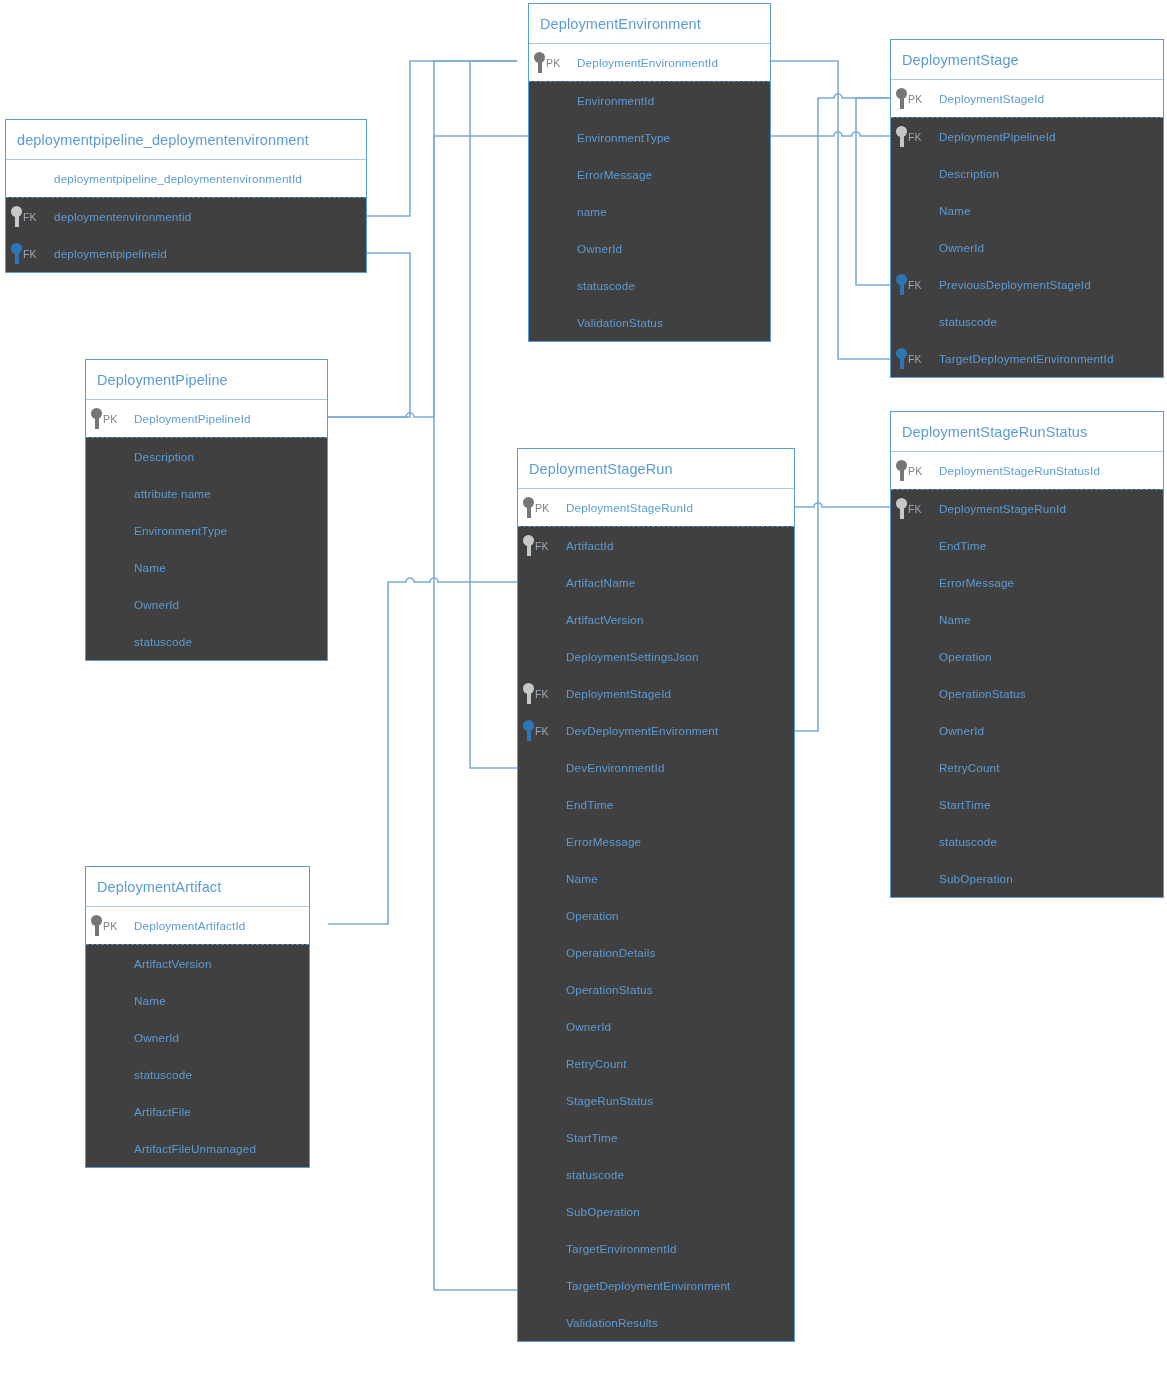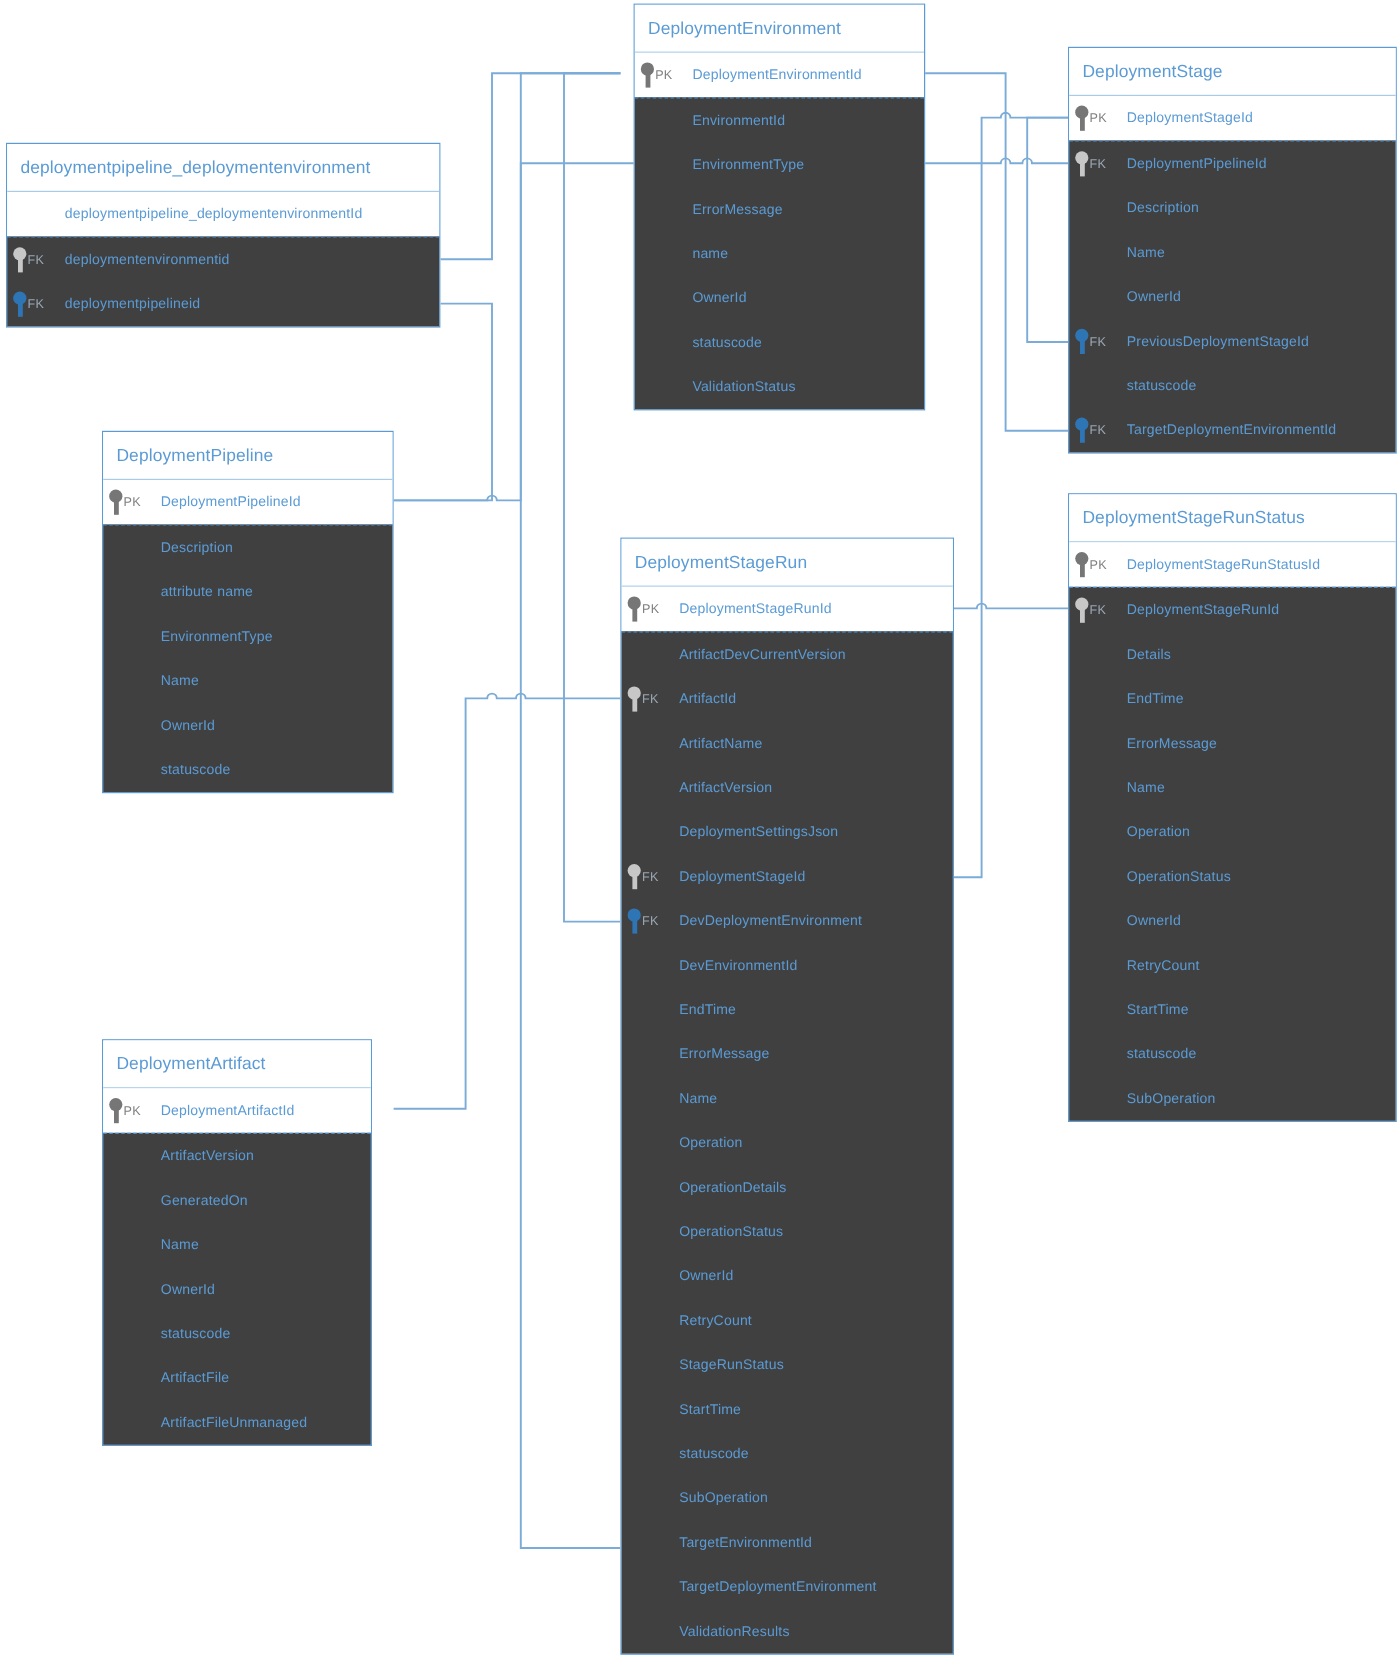--- a/index.html
+++ b/index.html
@@ -283,24 +283,20 @@
             <span class="keyglyph ">
               <i></i>
               <u></u>
             </span>
             <span class="keylabel">PK</span>
           </div>
           <span class="fieldname">DeploymentStageRunId</span>
         </div>
       </div>
       <div class="body-section">
-        <div class="row nokey">
-          <div class="keycell"></div>
-          <span class="fieldname">ArtifactDevCurrentVersion</span>
-        </div>
         <div class="row">
           <div class="keycell">
             <span class="keyglyph light">
               <i></i>
               <u></u>
             </span>
             <span class="keylabel">FK</span>
           </div>
           <span class="fieldname">ArtifactId</span>
         </div>
@@ -424,24 +420,20 @@
             <span class="keyglyph light">
               <i></i>
               <u></u>
             </span>
             <span class="keylabel">FK</span>
           </div>
           <span class="fieldname">DeploymentStageRunId</span>
         </div>
         <div class="row nokey">
           <div class="keycell"></div>
-          <span class="fieldname">Details</span>
-        </div>
-        <div class="row nokey">
-          <div class="keycell"></div>
           <span class="fieldname">EndTime</span>
         </div>
         <div class="row nokey">
           <div class="keycell"></div>
           <span class="fieldname">ErrorMessage</span>
         </div>
         <div class="row nokey">
           <div class="keycell"></div>
           <span class="fieldname">Name</span>
         </div>
@@ -488,24 +480,20 @@
             </span>
             <span class="keylabel">PK</span>
           </div>
           <span class="fieldname">DeploymentArtifactId</span>
         </div>
       </div>
       <div class="body-section">
         <div class="row nokey">
           <div class="keycell"></div>
           <span class="fieldname">ArtifactVersion</span>
-        </div>
-        <div class="row nokey">
-          <div class="keycell"></div>
-          <span class="fieldname">GeneratedOn</span>
         </div>
         <div class="row nokey">
           <div class="keycell"></div>
           <span class="fieldname">Name</span>
         </div>
         <div class="row nokey">
           <div class="keycell"></div>
           <span class="fieldname">OwnerId</span>
         </div>
         <div class="row nokey">

